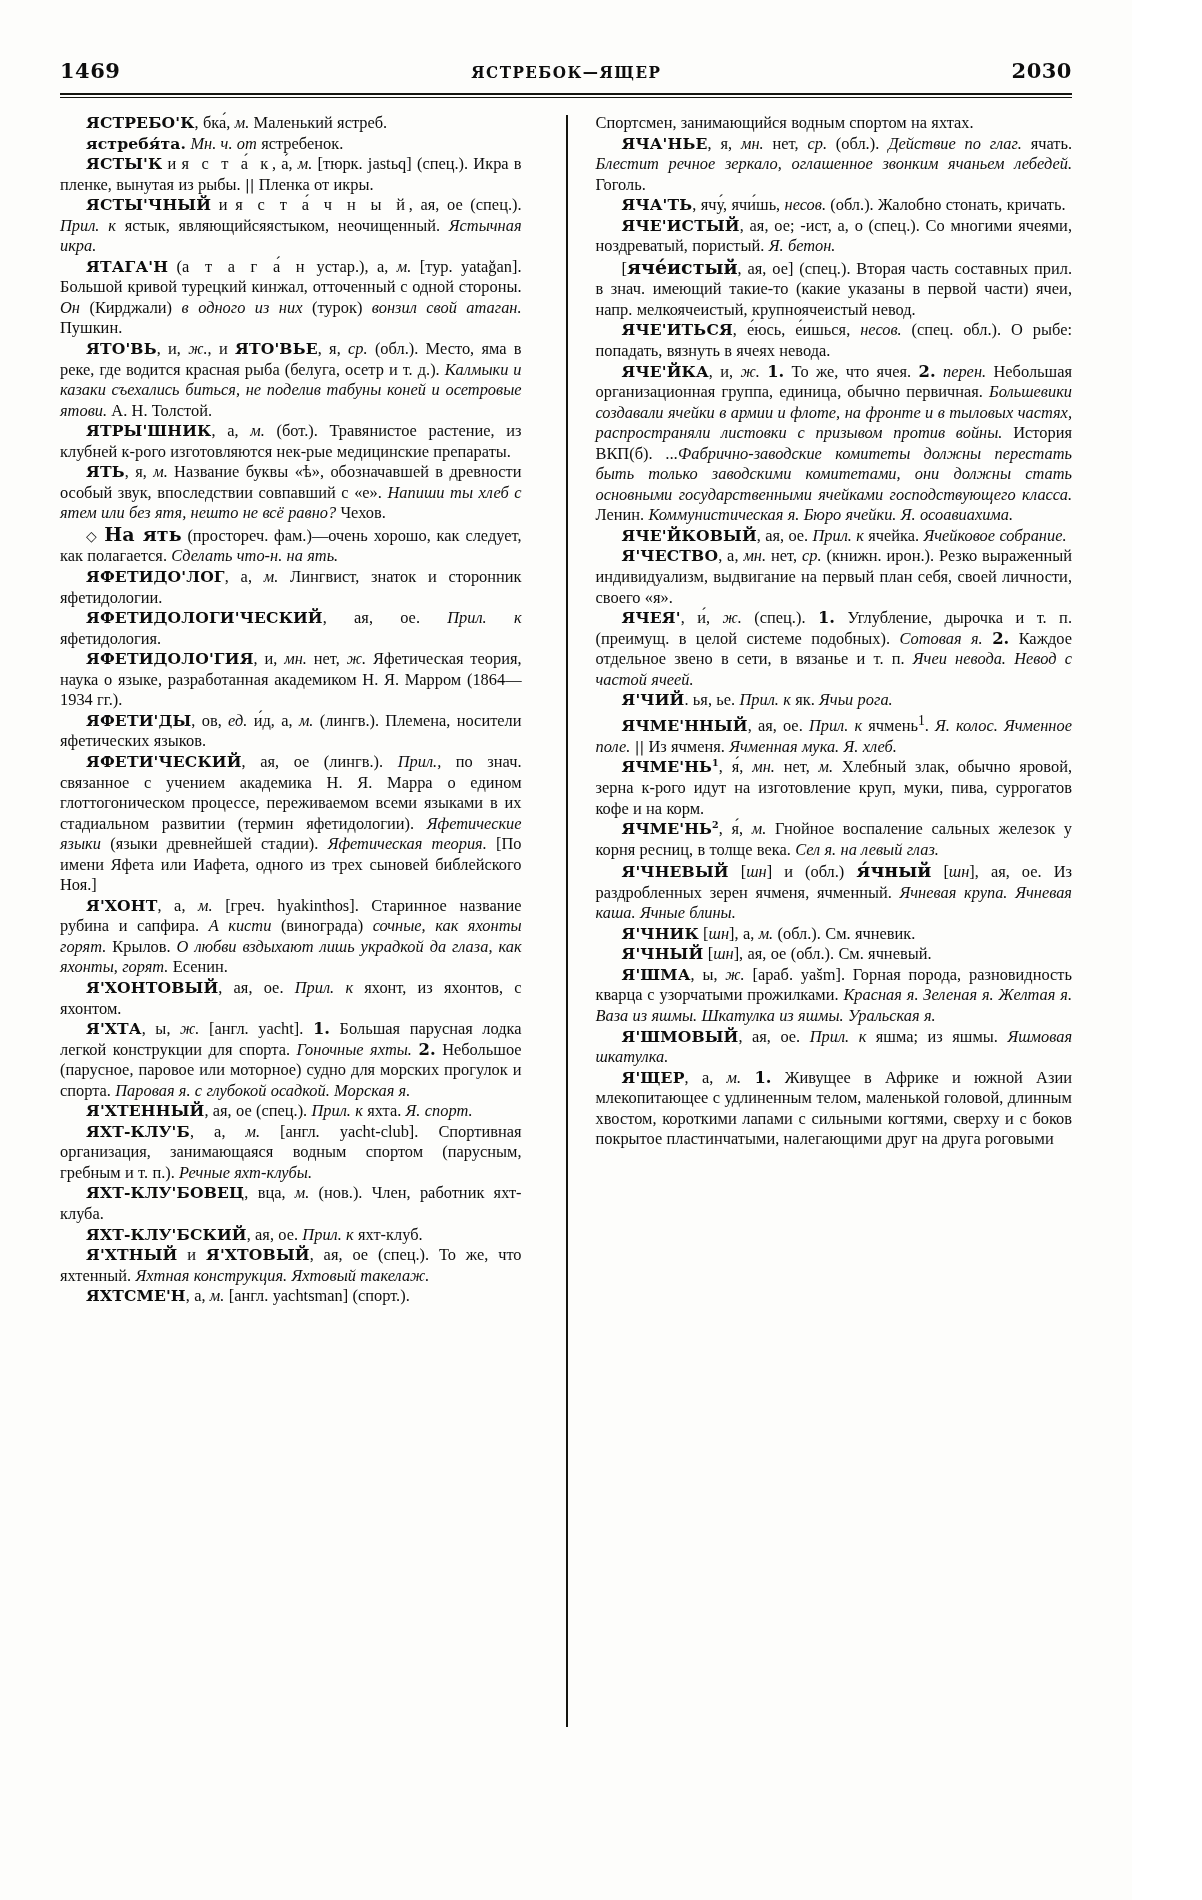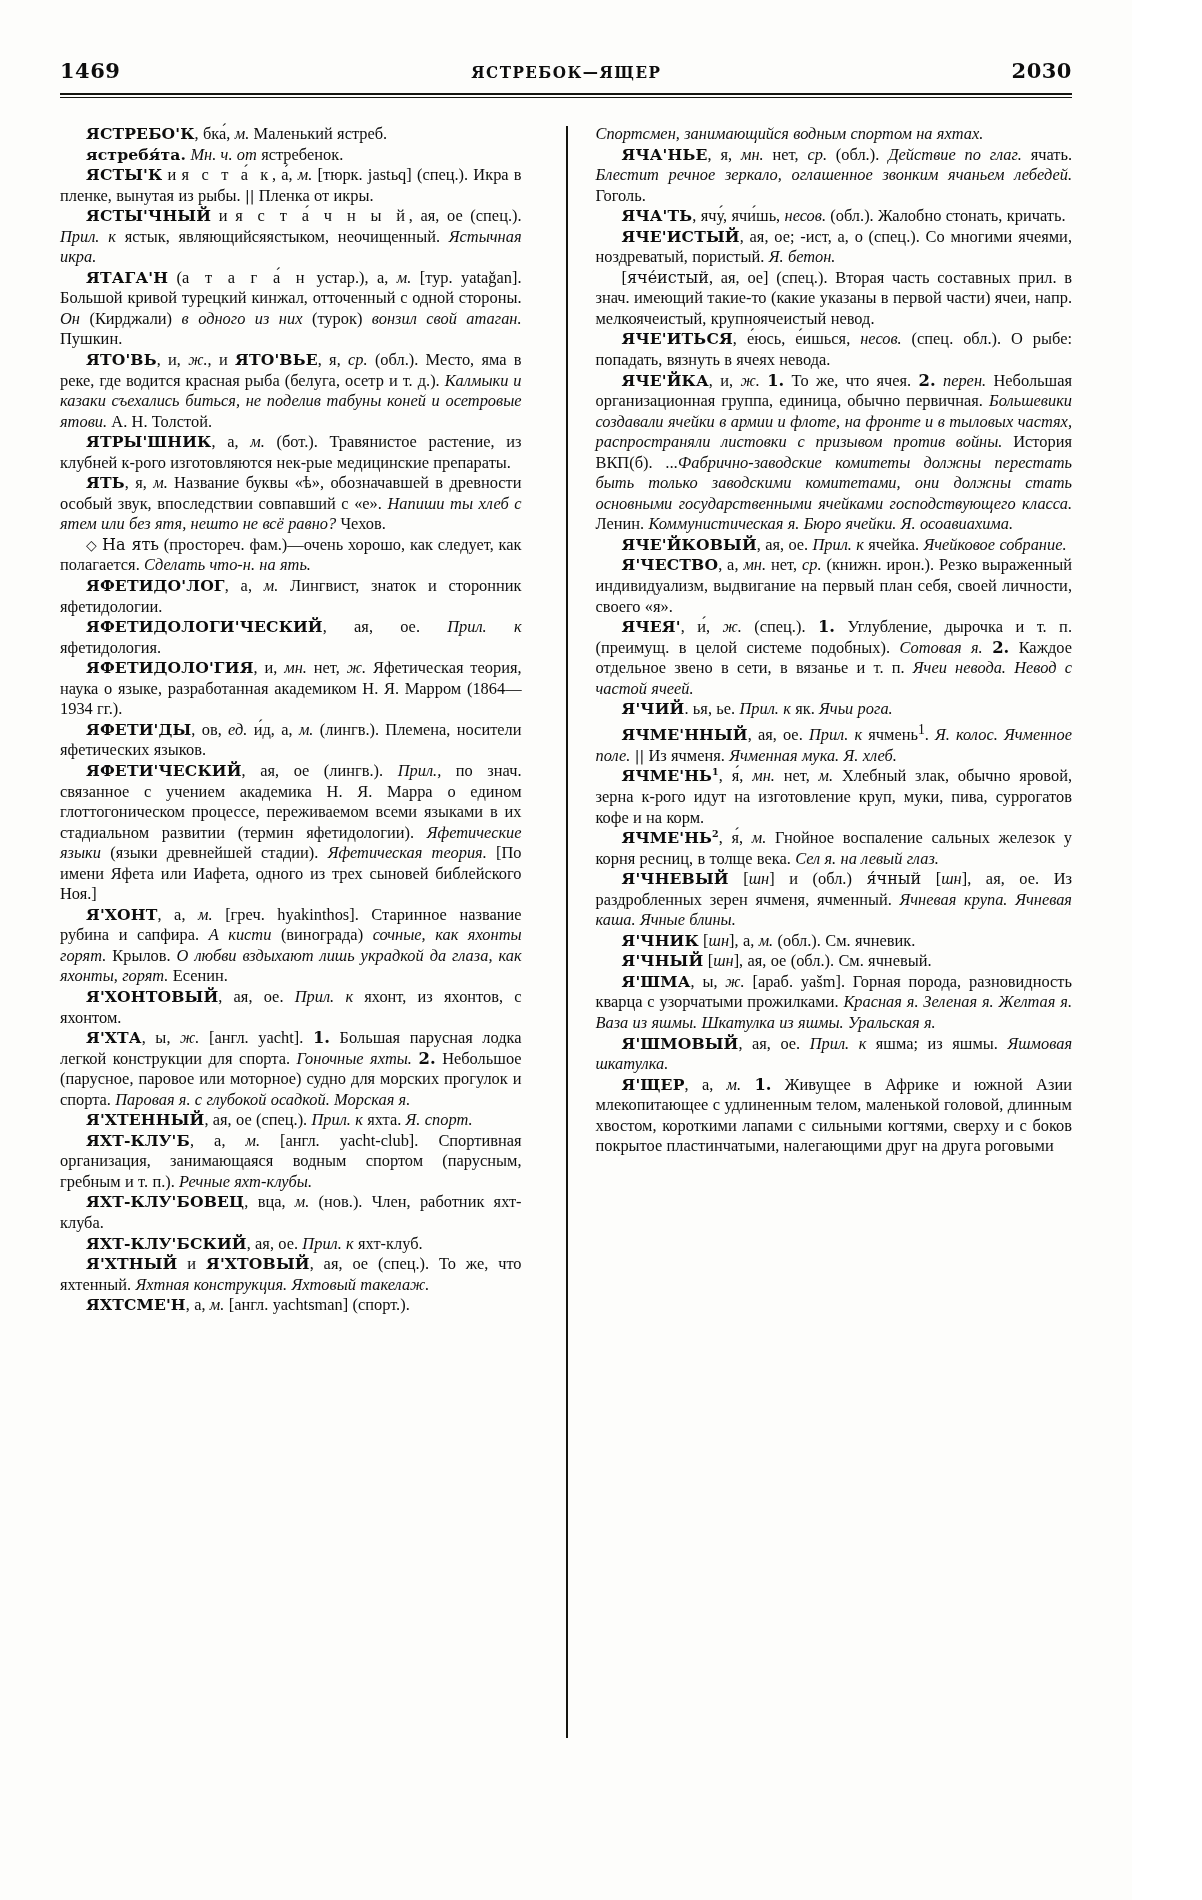--- a/index.html
+++ b/index.html
@@ -44,21 +44,21 @@
   .rule-top {
     margin-top: 5px;
     border-top: 2.4px solid #15150f;
     border-bottom: 1.2px solid #15150f;
     height: 2px;
     box-sizing: content-box;
   }
   
   .columns {
     display: flex;
-    margin-top: 26px;
+    margin-top: 15px;
     height: 1706px;
   }
   .col {
     width: 510px;
     box-sizing: border-box;
   }
   .col-left { padding-right: 16px; }
   .gutter {
     width: 62px;
     display: flex;
@@ -76,37 +76,37 @@
   .entry {
     font-size: 16.4px;
     line-height: 20.55px;
     text-align: justify;
     text-justify: inter-word;
     text-indent: 26px;
     margin: 0;
     hyphens: manual;
     word-spacing: 0.2px;
   }
-  .entry.cont { text-indent: 0; font-style: italic; }
+  .entry.cont { text-indent: 0; }
   .hw {
     font-weight: bold;
     font-family: "DejaVu Serif", serif;
     font-size: 15.6px;
     letter-spacing: 0.15px;
   }
   .hw sup {
     font-size: 9.5px;
     font-weight: bold;
     vertical-align: super;
     line-height: 0;
   }
   .sub {          
-    font-weight: normal;
+    font-weight: bold;
     font-family: "DejaVu Serif", serif;
-    font-size: 16px;
+    font-size: 19px;
   }
   .spaced {       
     letter-spacing: 3.6px;
   }
   i, .it { font-style: italic; }
   .num {
     font-weight: bold;
     font-family: "DejaVu Serif", serif;
   }
   .lozenge {

